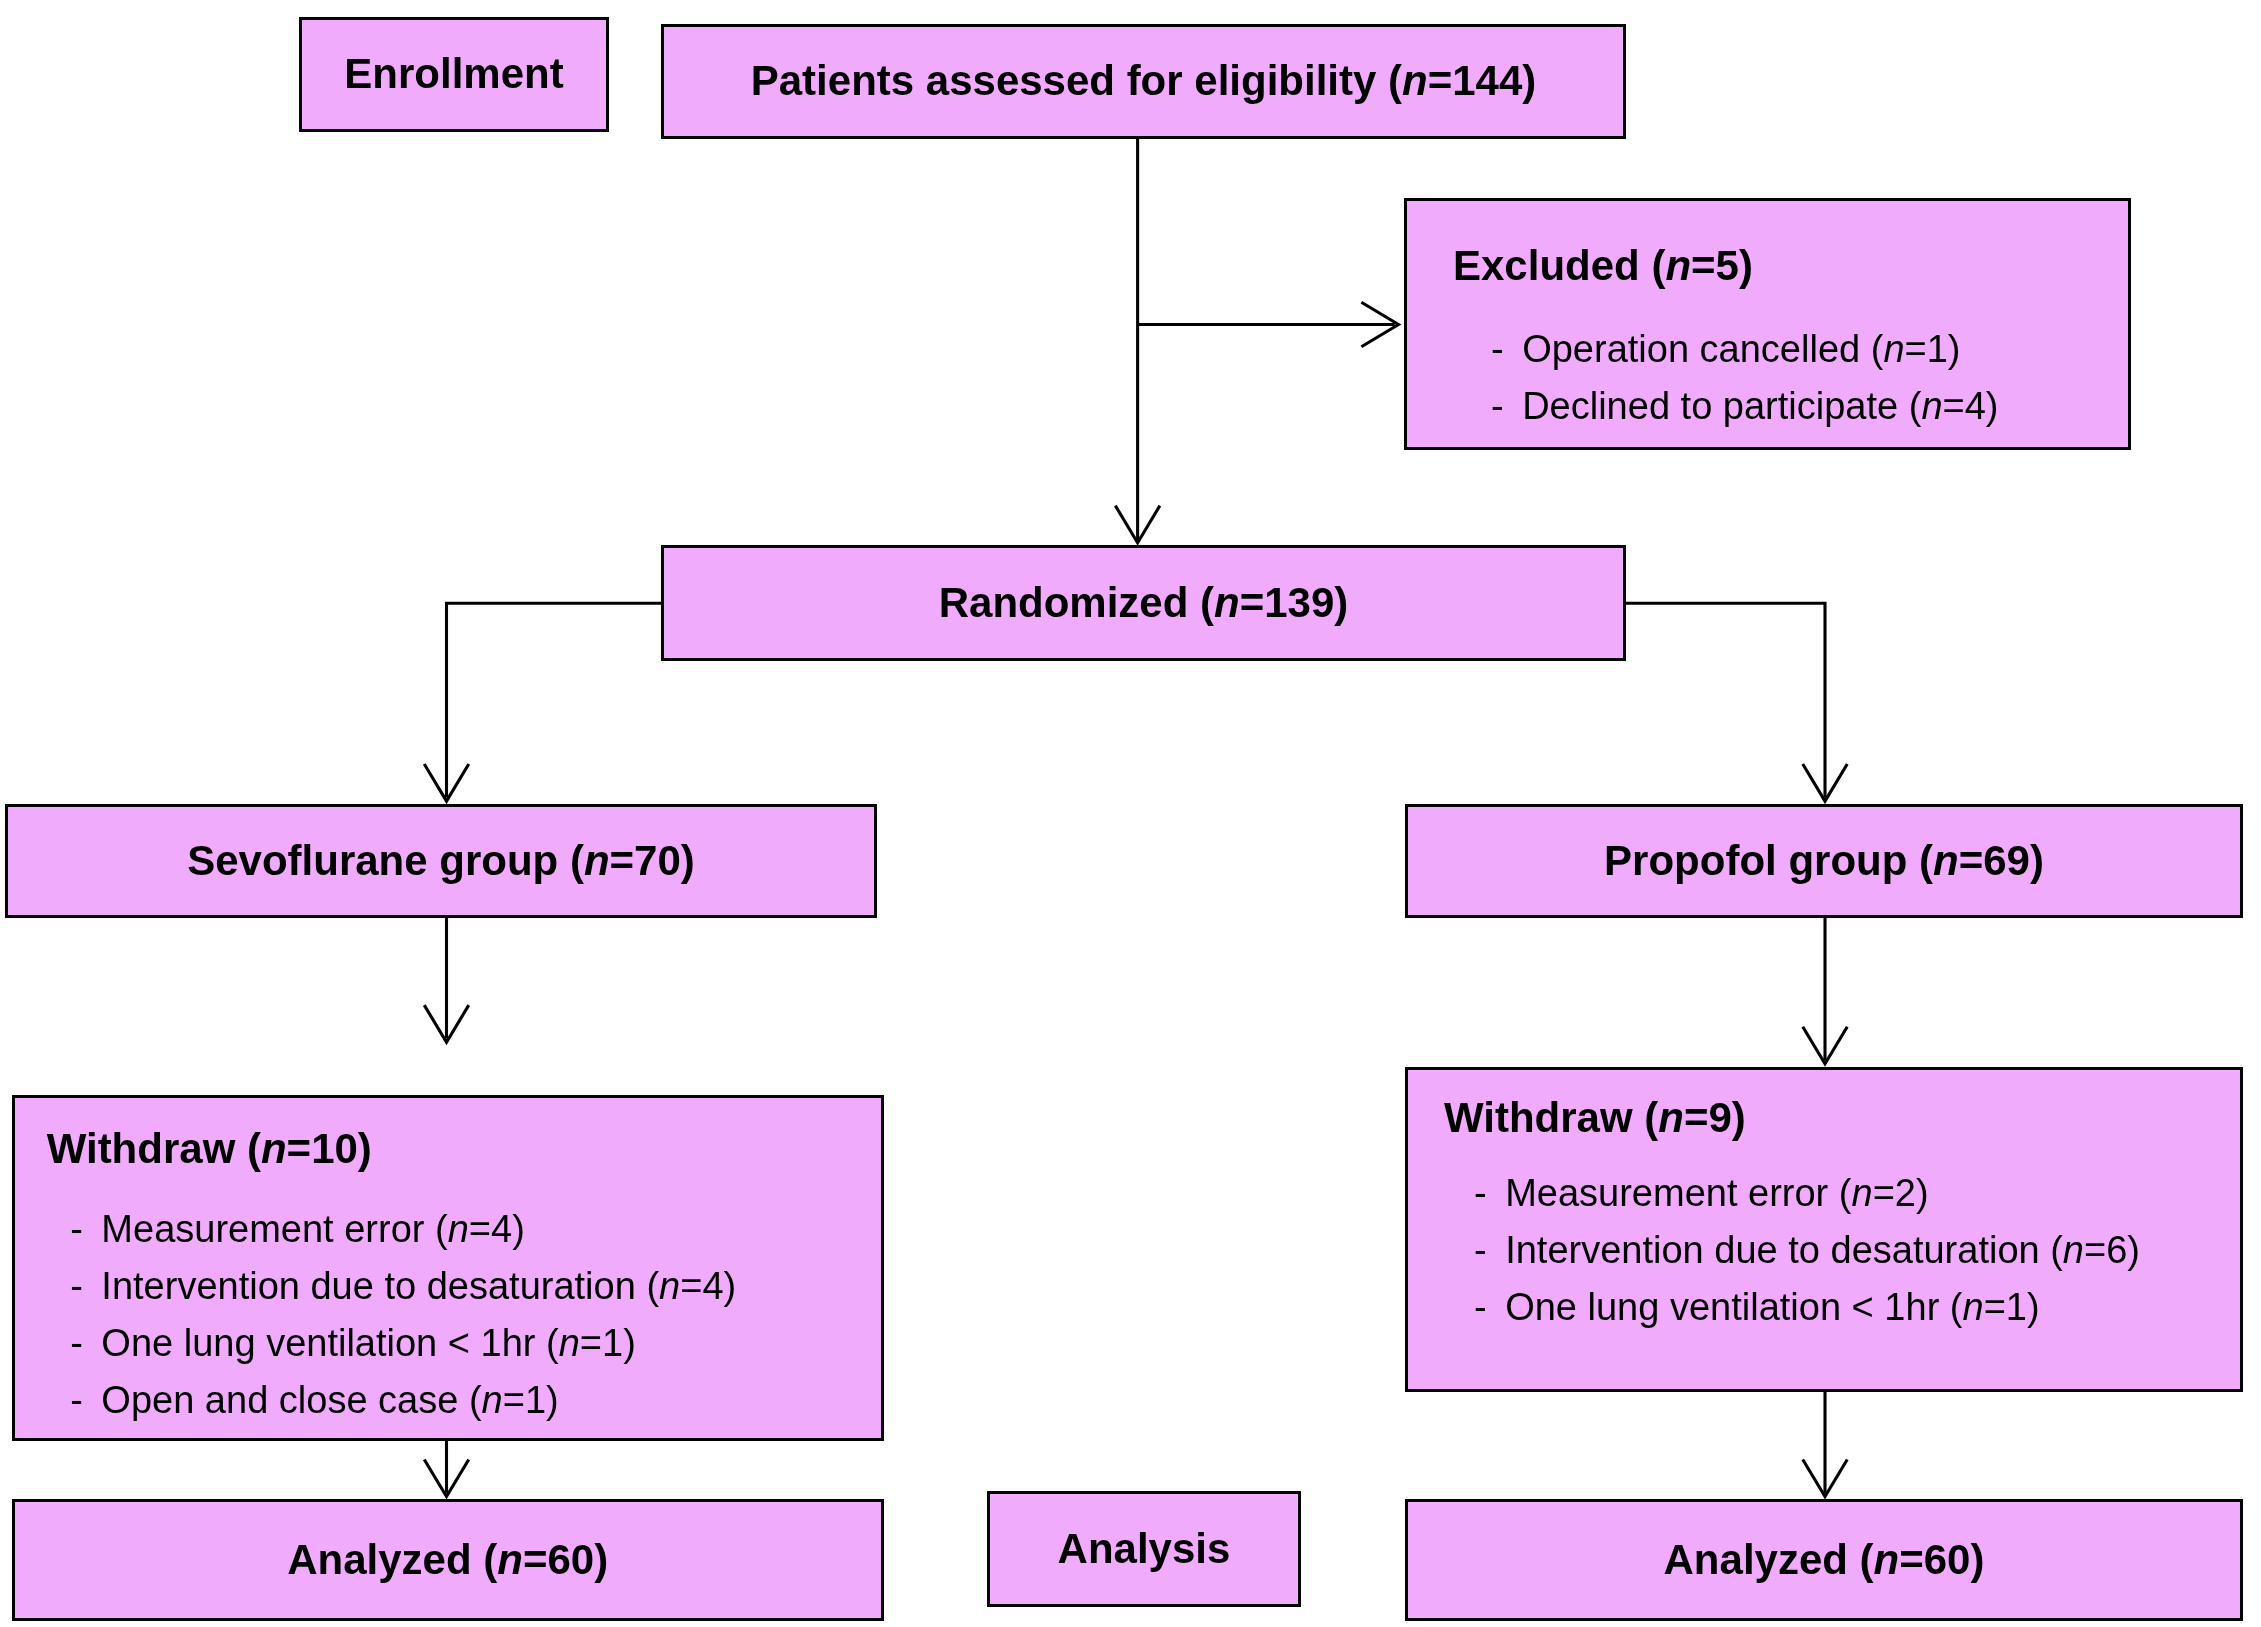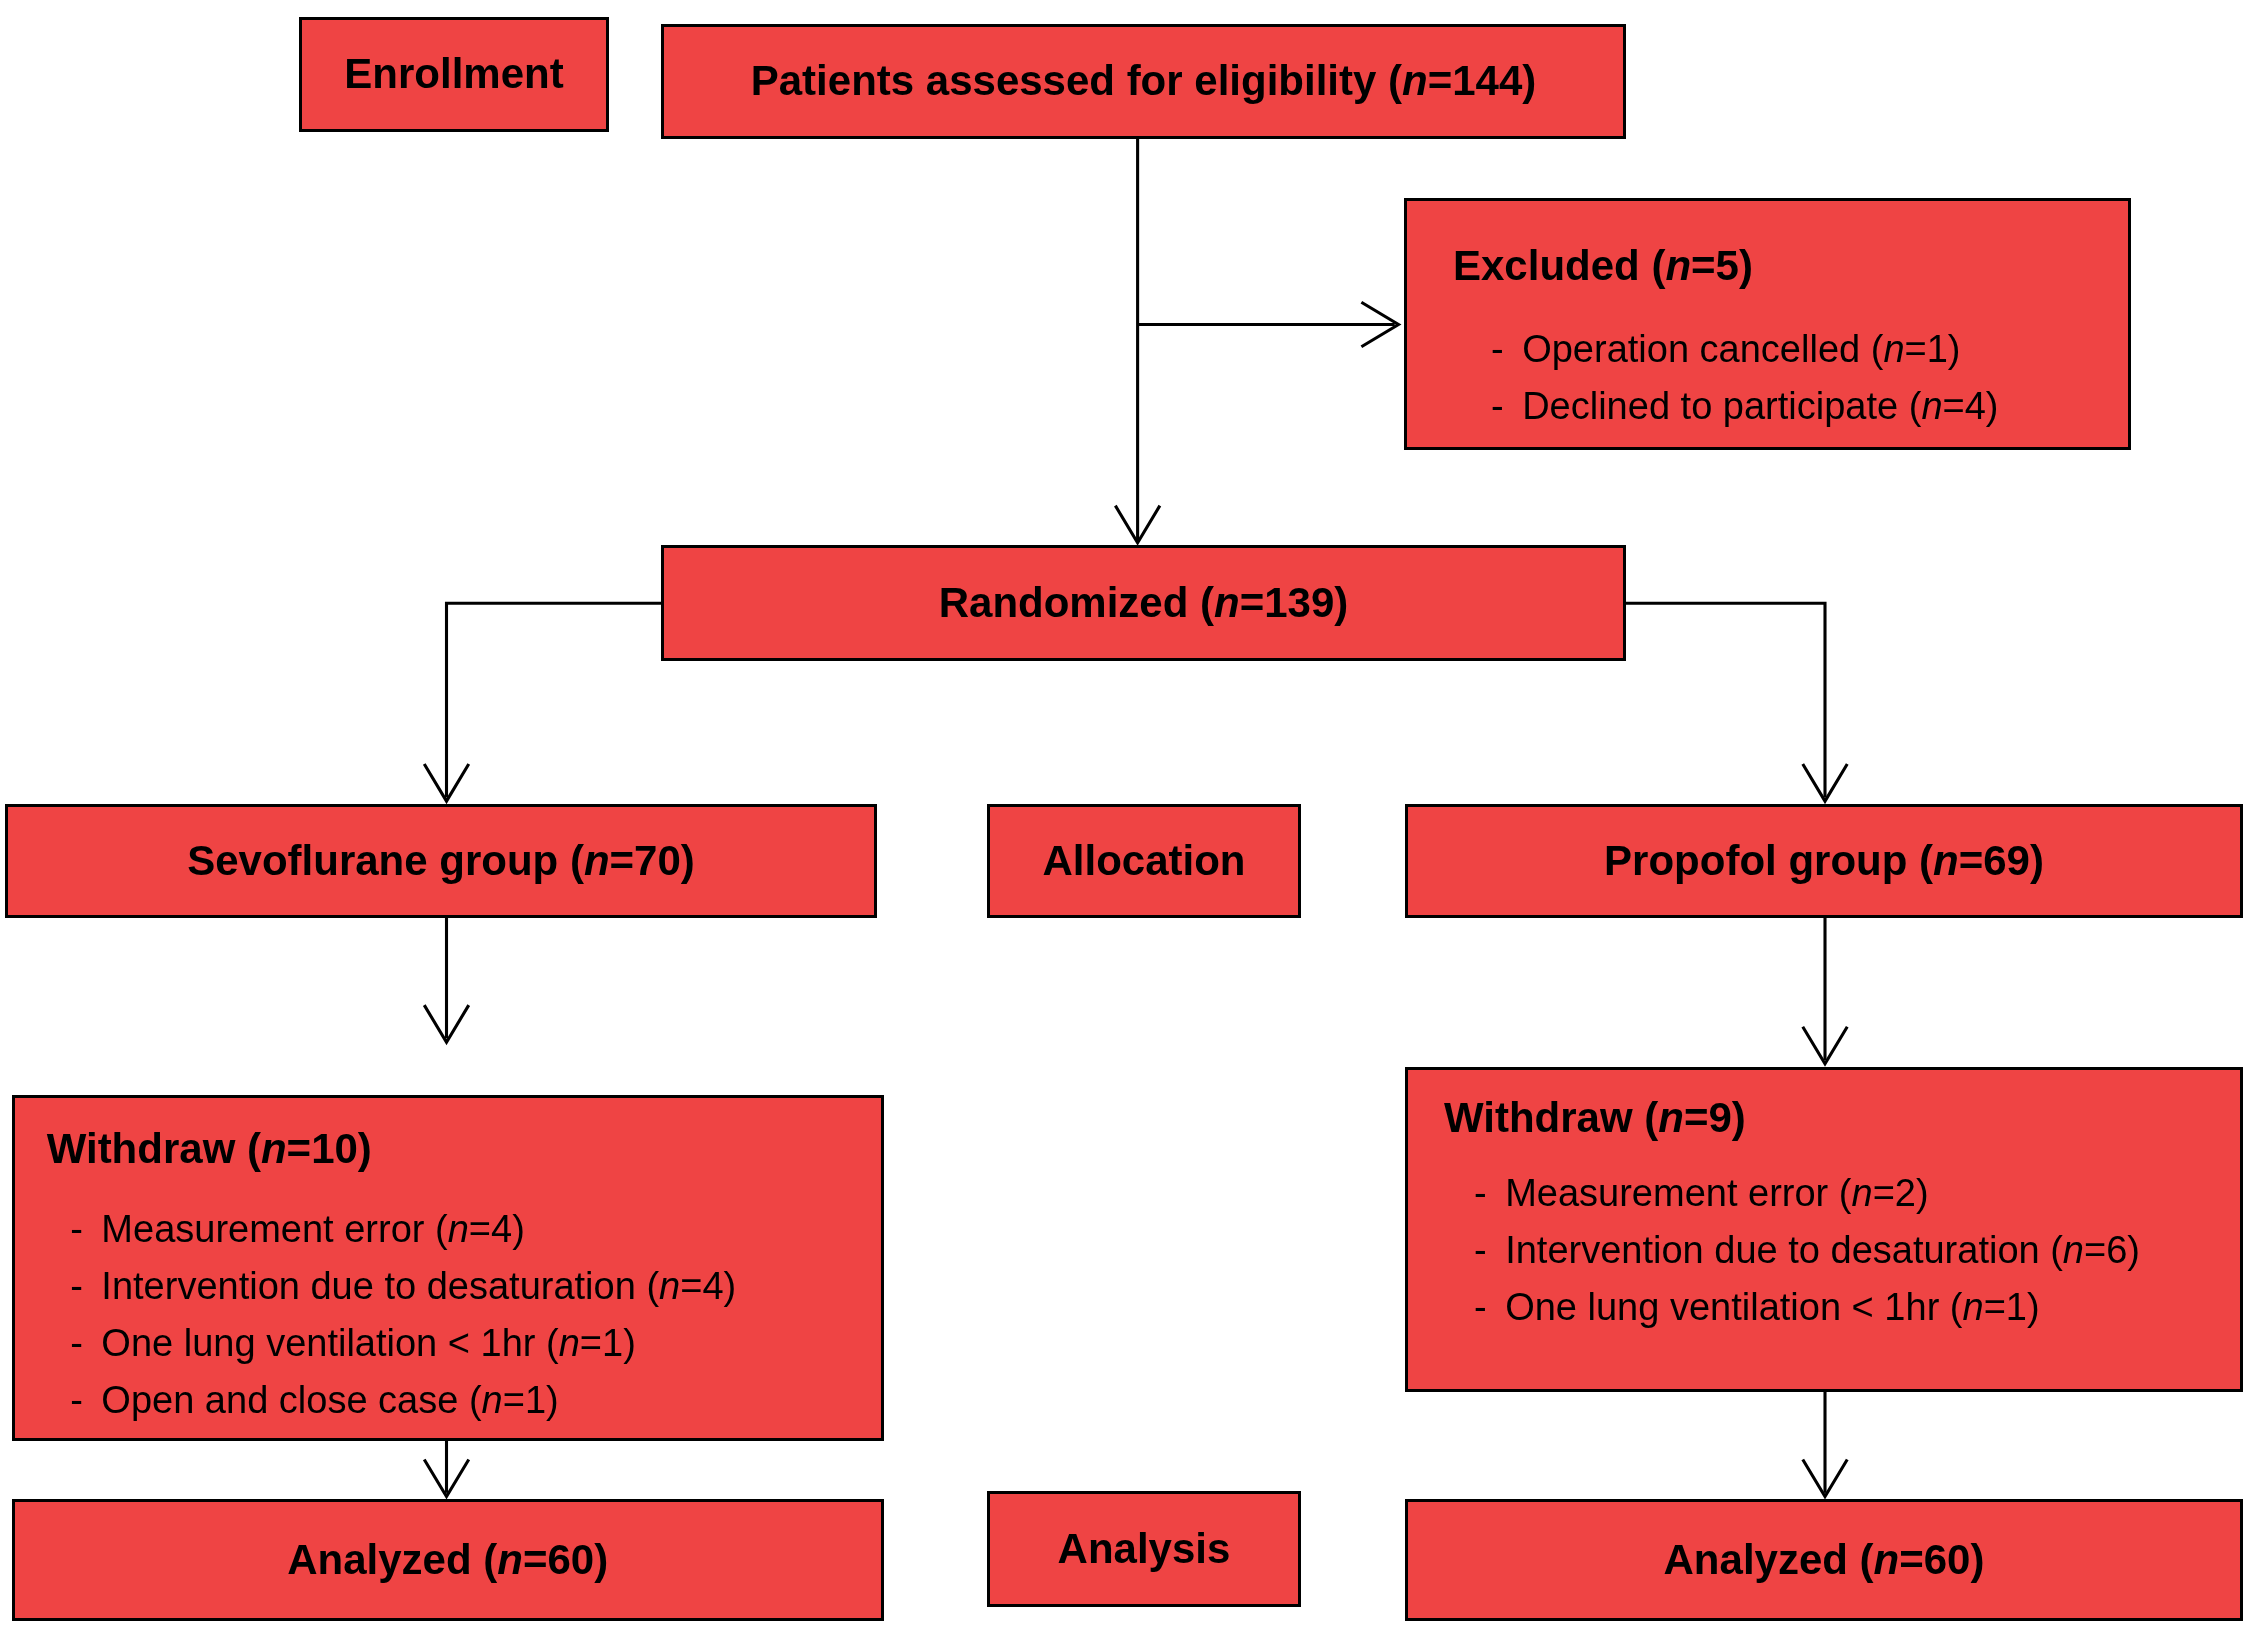--- a/index.html
+++ b/index.html
@@ -29,21 +29,21 @@
   }
   .connectors line, .connectors polyline, .connectors path {
     stroke: #000000;
     stroke-width: 5;
     fill: none;
   }
   .box {
     position: absolute;
     box-sizing: border-box;
     border: 3.1px solid #000000;
-    background: #ef4444;
+    background: #f0abfc;
   }
   .center-box {
     display: flex;
     align-items: center;
     justify-content: center;
     text-align: center;
   }
   .bold-label {
     font-weight: bold;
     font-size: 42px;
@@ -140,23 +140,20 @@
       </ul>
   </div>
 
   <div class="box center-box b-randomized">
     <span class="bold-label">Randomized (<i>n</i>=139)</span>
   </div>
 
   <div class="box center-box b-sevo">
     <span class="bold-label">Sevoflurane group (<i>n</i>=70)</span>
   </div>
-  <div class="box center-box b-alloc">
-    <span class="bold-label">Allocation</span>
-  </div>
   <div class="box center-box b-propofol">
     <span class="bold-label">Propofol group (<i>n</i>=69)</span>
   </div>
 
   <div class="box b-withdraw-l">
     <div class="detail-title">Withdraw (<i>n</i>=10)</div>
     <ul class="reasons">
         <li>Measurement error (<i>n</i>=4)</li>
         <li>Intervention due to desaturation (<i>n</i>=4)</li>
         <li>One lung ventilation &lt; 1hr (<i>n</i>=1)</li>

